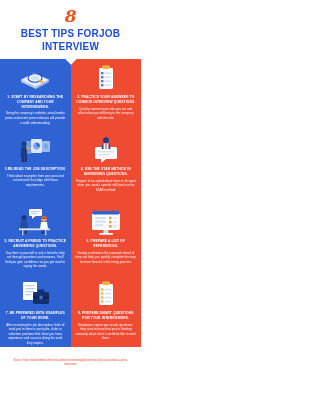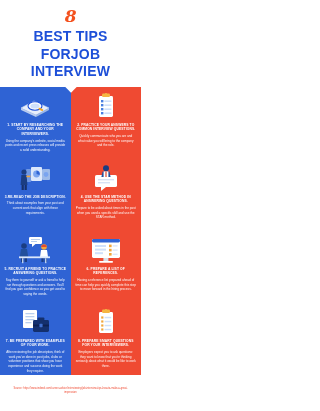--- a/index.html
+++ b/index.html
@@ -32,21 +32,21 @@
     font-size: 17px;
     font-weight: bold;
     font-style: italic;
     color: #f4511e;
     line-height: 1;
     letter-spacing: -0.5px;
     margin-bottom: 3px;
     font-family: "DejaVu Serif", serif;
   }
   .main-title {
-    font-size: 14px;
+    font-size: 10px;
     font-weight: bold;
     color: #1d4fd8;
     line-height: 1.25;
     letter-spacing: 0.2px;
   }
 
   
   .grid {
     display: grid;
     grid-template-columns: 1fr 1fr;

